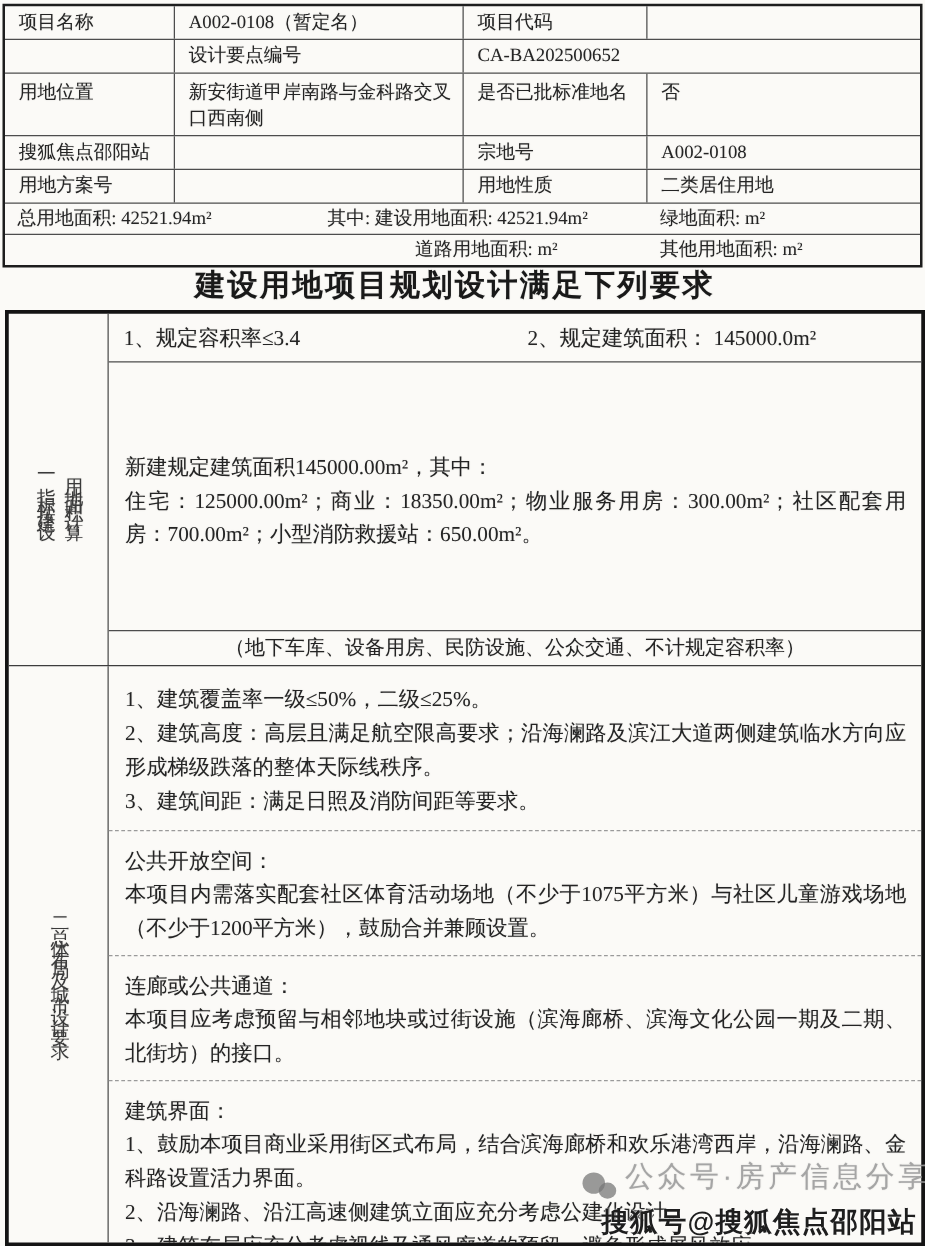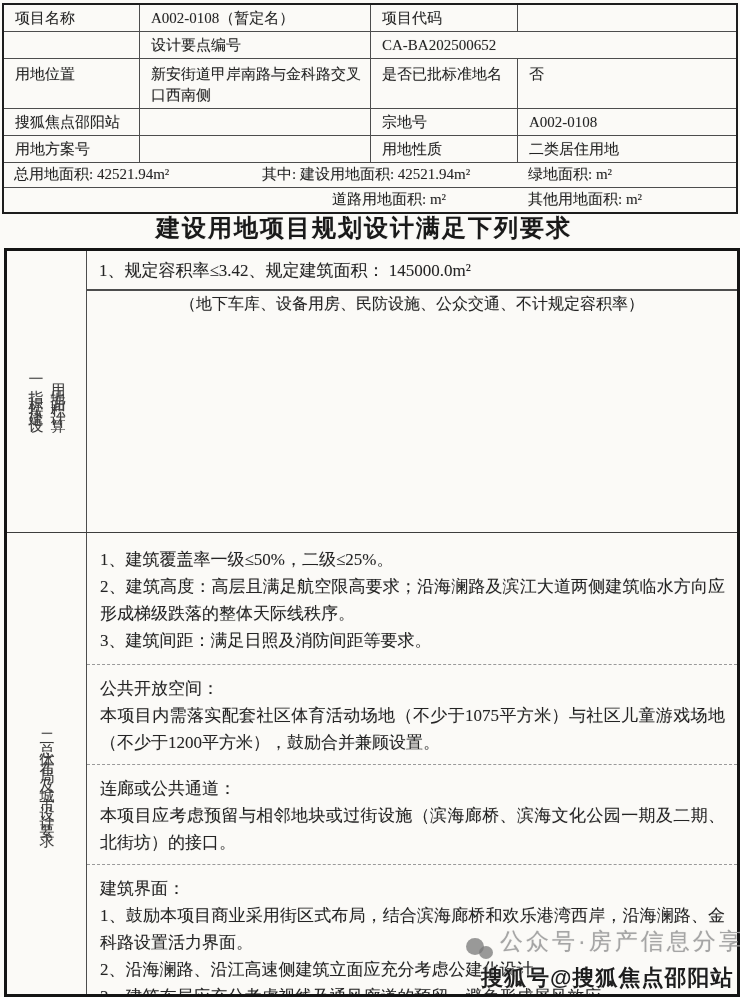--- a/index.html
+++ b/index.html
@@ -47,21 +47,21 @@
   .vcols{display:flex; flex-direction:row; gap:7px;}
   .vtext{writing-mode:vertical-rl; text-orientation:upright; letter-spacing:7px; line-height:1;}
   .vtext.single{letter-spacing:9px;}
   .sec-body{flex:1; display:flex; flex-direction:column; min-width:0;}
   
   .sec1{height:281px; flex:0 0 281px;}
   .row-a{
     height:38px; flex:0 0 38px; border-bottom:1px solid #4d4d4d;
     display:flex; align-items:center; padding:0 12px; font-size:17px;
   }
-  .row-a .right-item{white-space:nowrap;}
+  .row-a .right-item{margin-left:182px; white-space:nowrap;}
   .row-b{flex:1; padding:70px 12px 0 13px; font-size:17px; line-height:27px; text-align:justify;}
   .row-c{
     height:27px; flex:0 0 27px; border-top:1px solid #4d4d4d;
     display:flex; align-items:center; justify-content:center; font-size:16px;
   }
   
   .sec2{flex:1; border-top:1px solid #3d3d3d;}
   .blk{padding:10px 12px 8px 13px; font-size:17px; line-height:27px; text-align:justify;}
   .blk.first{padding-top:13px; padding-bottom:10px;}
   .blk + .blk{border-top:1px dashed #9a9a9a;}
@@ -145,20 +145,24 @@
         <div class="vcols">
           <div class="vtext">一指标按建设</div>
           <div class="vtext">用地面积计算</div>
         </div>
       </div>
       <div class="sec-body">
         <div class="row-a">
           <span>1、规定容积率≤3.4</span>
           <span class="right-item">2、规定建筑面积： 145000.0m²</span>
         </div>
+        <div class="row-b">
+          <span class="line" style="display:block;">新建规定建筑面积145000.00m²，其中：</span>
+          <span>住宅：125000.00m²；商业：18350.00m²；物业服务用房：300.00m²；社区配套用房：700.00m²；小型消防救援站：650.00m²。</span>
+        </div>
         <div class="row-c">（地下车库、设备用房、民防设施、公众交通、不计规定容积率）</div>
       </div>
     </div>
 
     <div class="sec sec2">
       <div class="sec-label">
         <div class="vtext single">二总体布局及城市设计要求</div>
       </div>
       <div class="sec-body">
         <div class="blk first">

